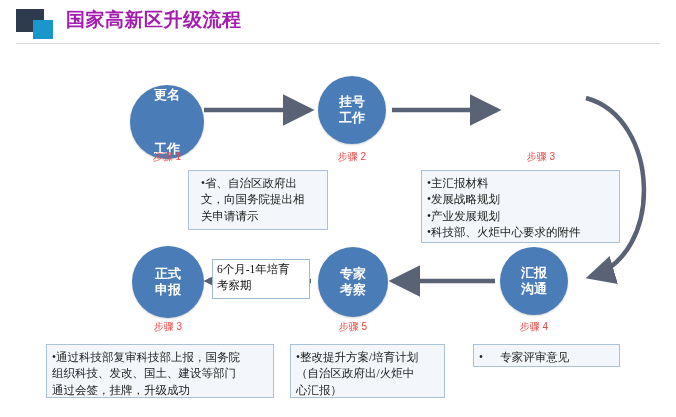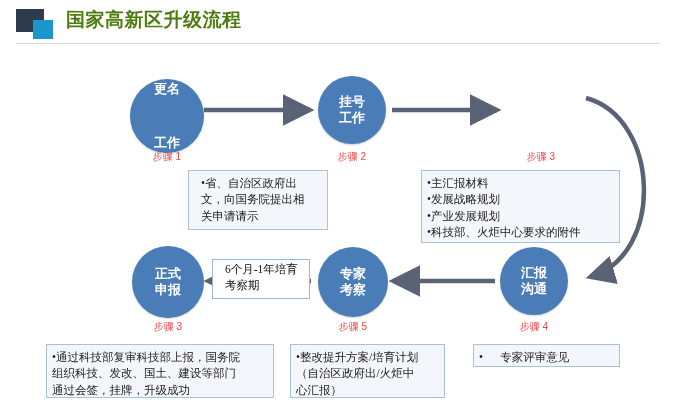--- a/index.html
+++ b/index.html
@@ -50,21 +50,21 @@
     height: 19px;
     background: #1b96cd;
   }
   .title-text {
     position: absolute;
     left: 66px;
     top: 7px;
     font-family: "Liberation Sans", "DejaVu Sans", sans-serif;
     font-size: 19px;
     font-weight: bold;
-    color: #4d7c0f;
+    color: #a21caf;
     letter-spacing: 0.5px;
     white-space: nowrap;
   }
   .title-rule {
     position: absolute;
     left: 16px;
     top: 43px;
     width: 644px;
     height: 1px;
     background: #d9d9d9;
@@ -130,21 +130,21 @@
   
   .arrow-label {
     position: absolute;
     background: #ffffff;
     border: 1px solid #9bb8d4;
     box-sizing: border-box;
     font-family: "Liberation Serif", "DejaVu Serif", serif;
     font-size: 11.5px;
     line-height: 1.35;
     color: #111111;
-    padding: 2px 12px;
+    padding: 2px 4px;
   }
   .arrow-label span { display: block; white-space: nowrap; }
 </style>
 </head>
 <body>
 
 <div id="slide">
 
   <div class="title-row">
     <div class="logo-mark">
@@ -172,21 +172,21 @@
 
     <line x1="392" y1="110" x2="497" y2="110" stroke="#5a6275" stroke-width="4.5" marker-end="url(#arrowRight)"></line>
 
     <path d="M 586 98 C 660 118 665 255 590 277" fill="none" stroke="#5a6275" stroke-width="4.5" marker-end="url(#arrowCurve)"></path>
 
     <line x1="495" y1="281" x2="393" y2="281" stroke="#5a6275" stroke-width="4.5" marker-end="url(#arrowLeftEnd)"></line>
 
     <line x1="311" y1="281" x2="208" y2="281" stroke="#5a6275" stroke-width="4.5" marker-end="url(#arrowLeftEnd)"></line>
   </svg>
 
-  <div class="node" style="left:130px; top:79px; width:74px; height:74px;gap:37px;">
+  <div class="node" style="left:130px; top:85px; width:74px; height:74px;gap:37px;">
     <span>更名</span>
     <span>工作</span>
   </div>
   <div class="step-caption" style="left:130px; top:150px; width:74px;">步骤 1</div>
 
   <div class="node" style="left:318px; top:76px; width:68px; height:68px;">
     <span>挂号</span>
     <span>工作</span>
   </div>
   <div class="step-caption" style="left:318px; top:150px; width:68px;">步骤 2</div>

